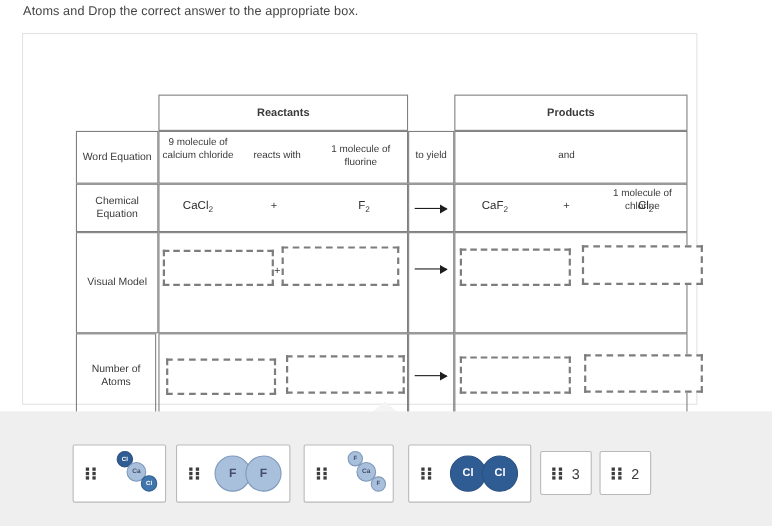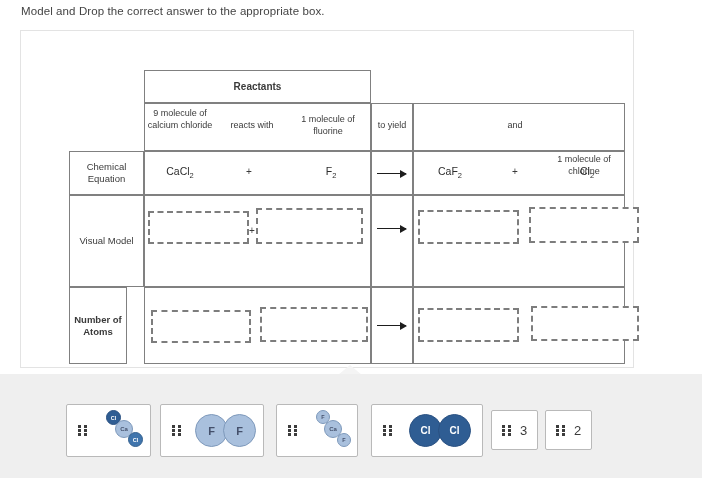--- a/index.html
+++ b/index.html
@@ -36,21 +36,21 @@
     height: 338px;
     background: #ffffff;
     border: 1px solid #e3e3e3;
     box-sizing: border-box;
   }
 
   
   #eq-table {
     position: absolute;
     left: 48px;
-    top: 39px;
+    top: 55px;
     width: 556px;
     height: 294px;
   }
   .tcell {
     position: absolute;
     box-sizing: border-box;
     border: 1px solid #808080;
     background: transparent;
   }
   .tlabel {
@@ -204,32 +204,34 @@
   }
   .atom.mid {
     background: #4075ad;
     border: 1px solid #34618f;
     color: #ffffff;
   }
 </style>
 </head>
 <body>
 
-<div id="instruction">Model and Drop the correct answer to the appropriate box.</div>
+<div id="instruction">Atoms and Drop the correct answer to the appropriate box.</div>
 
 <div id="panel">
 
   <div id="eq-table">
 
     <div class="tcell tlabel grp-title" style="left:75px; top:0px; width:227px; height:33px;">Reactants</div>
 
-
+    <div class="tcell tlabel grp-title" style="left:344px; top:0px; width:212px; height:33px;">Products</div>
+
+    <div class="tcell tlabel" style="left:0px; top:33px; width:75px; height:48px;">Word Equation</div>
     <div class="tcell tlabel" style="left:0px; top:125px; width:75px; height:92px;">Visual Model</div>
     <div class="tcell tlabel" style="left:0px; top:81px; width:75px; height:44px;">Chemical Equation</div>
-    <div class="tcell tlabel" style="left:0px; top:217px; width:58px; height:77px;font-weight:bold;">Number of Atoms</div>
+    <div class="tcell tlabel" style="left:0px; top:217px; width:73px; height:77px;">Number of Atoms</div>
 
     <div class="tcell" style="left:75px; top:33px; width:227px; height:48px;"></div>
     <div class="tcell" style="left:302px; top:33px; width:42px; height:48px;"></div>
     <div class="tcell" style="left:344px; top:33px; width:212px; height:48px;"></div>
 
     <div class="word-txt" style="left:78px; top:38px; width:66px;">9 molecule of calcium chloride</div>
     <div class="word-txt" style="left:150px; top:50px; width:66px;">reacts with</div>
     <div class="word-txt" style="left:224px; top:44px; width:70px;">1 molecule of fluorine</div>
     <div class="word-txt" style="left:303px; top:50px; width:40px;">to yield</div>
     <div class="word-txt" style="left:420px; top:50px; width:52px;">and</div>

